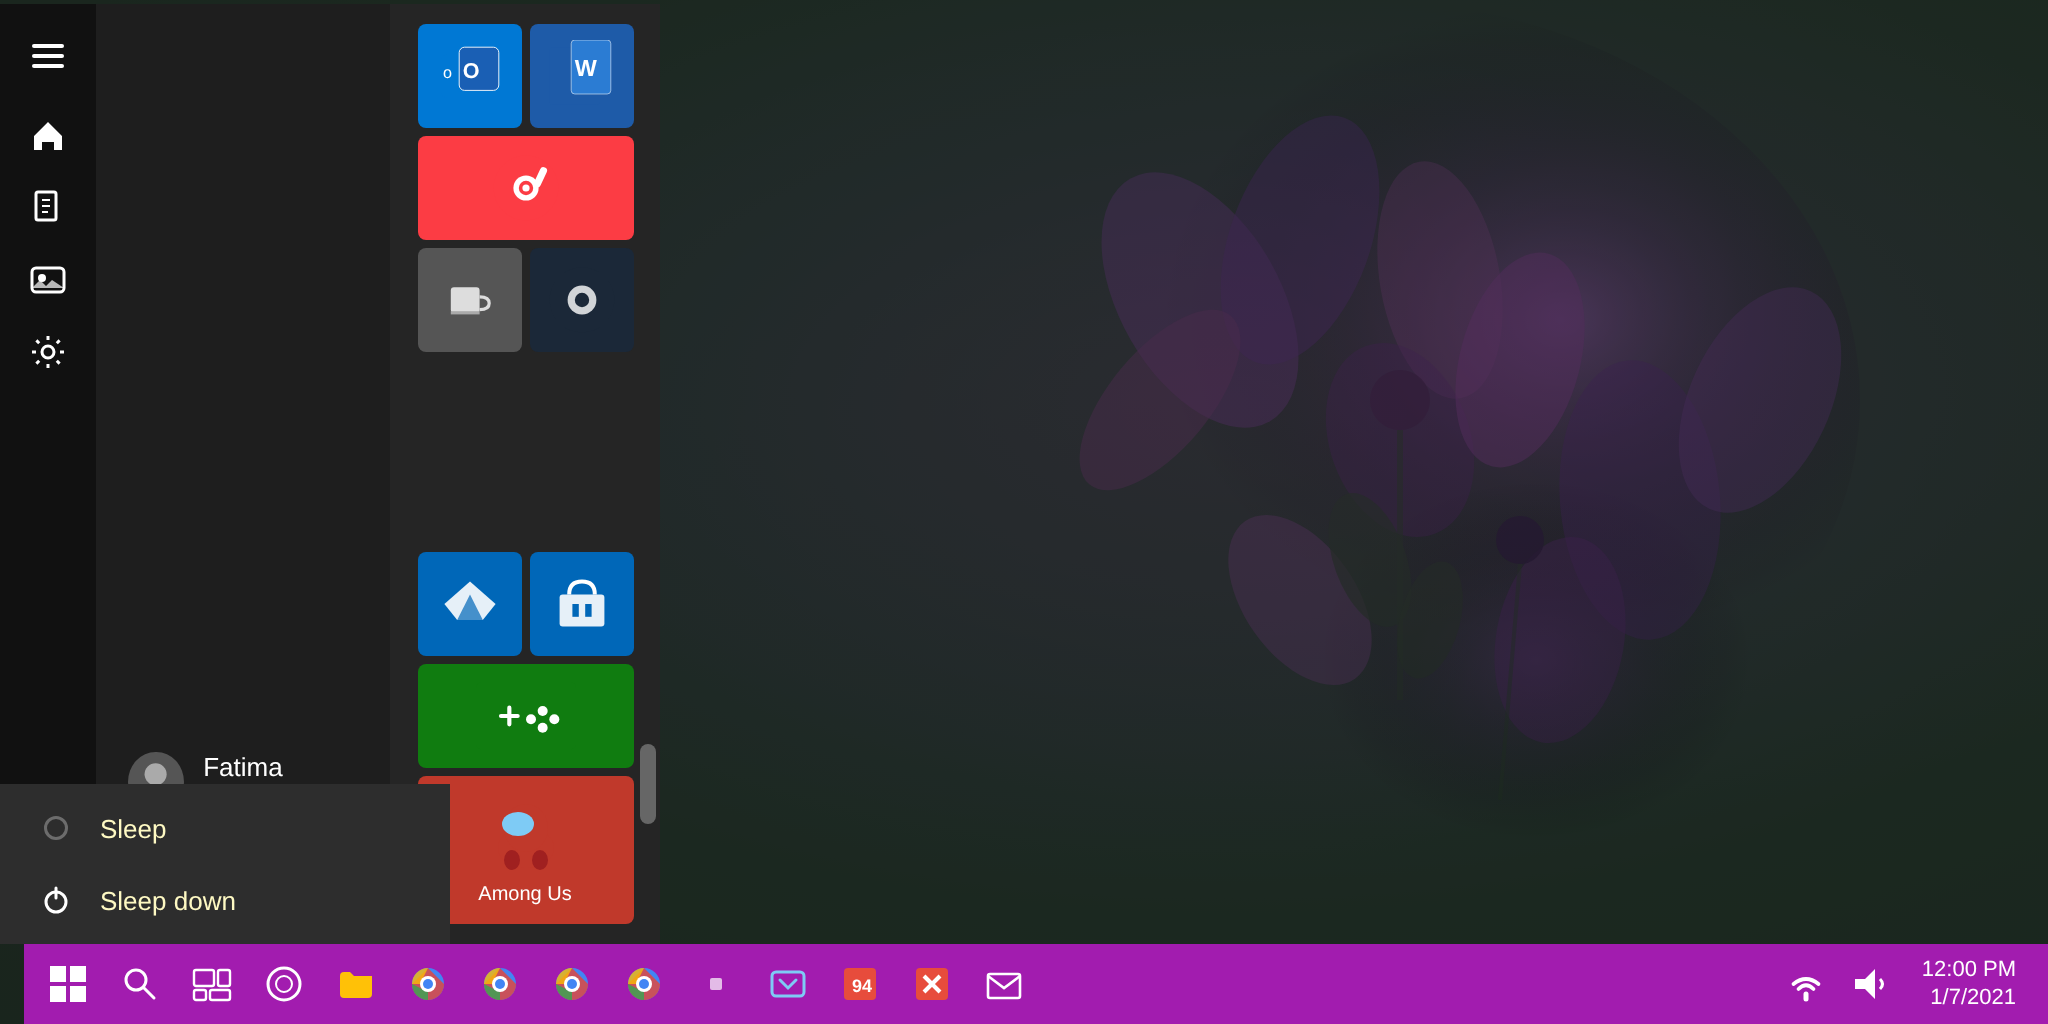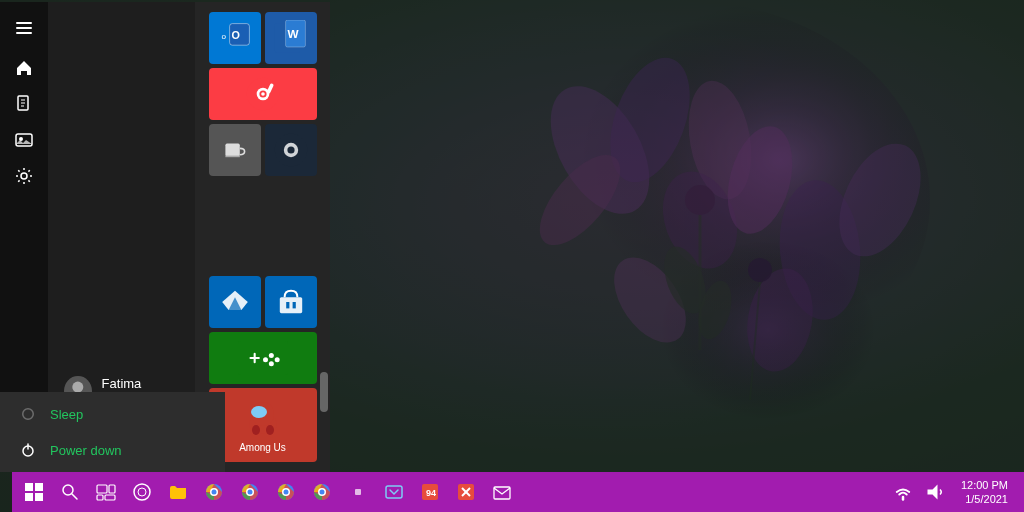--- a/index.html
+++ b/index.html
@@ -89,21 +89,21 @@
       width: 225px;
       background: #2d2d2d;
       z-index: 300;
       padding: 4px 0;
     }
 
     .power-submenu-item {
       display: flex;
       align-items: center;
       padding: 10px 20px;
-      color: #22c55e;
+      color: #fef9c3;
       font-size: 13px;
       cursor: pointer;
       gap: 14px;
     }
 
     .power-submenu-item svg {
       width: 16px;
       height: 16px;
       flex-shrink: 0;
     }
@@ -262,21 +262,21 @@
       </svg>
       <span>Sleep</span>
     </div>
 
 
     <div class="power-submenu-item">
       <svg viewBox="0 0 16 16" fill="white">
         <circle cx="8" cy="9" r="5" stroke="white" stroke-width="1.5" fill="none"></circle>
         <line x1="8" y1="2" x2="8" y2="7" stroke="white" stroke-width="1.5" stroke-linecap="round"></line>
       </svg>
-      <span>Power down</span>
+      <span>Sleep down</span>
     </div>
 
 
   </div>
 </div>
 
 <div id="start-menu">
 
   <div id="start-sidebar">
     <div class="taskbar-icon" style="margin-bottom:4px">
@@ -576,16 +576,16 @@
       </svg>
     </div>
     <div class="taskbar-icon" style="width:20px">
       <svg viewBox="0 0 16 16" fill="white" width="14" height="14">
         <polygon points="2,6 6,6 10,2 10,14 6,10 2,10"></polygon>
         <path d="M12 6 Q14 8 12 10" stroke="white" stroke-width="1.2" fill="none"></path>
       </svg>
     </div>
     <div style="color:white;font-size:11px;padding:0 4px;text-align:right;line-height:1.3">
       <div>12:00 PM</div>
-      <div>1/5/2021</div>
+      <div>1/7/2021</div>
     </div>
   </div>
 </div>
 
 </body></html>

